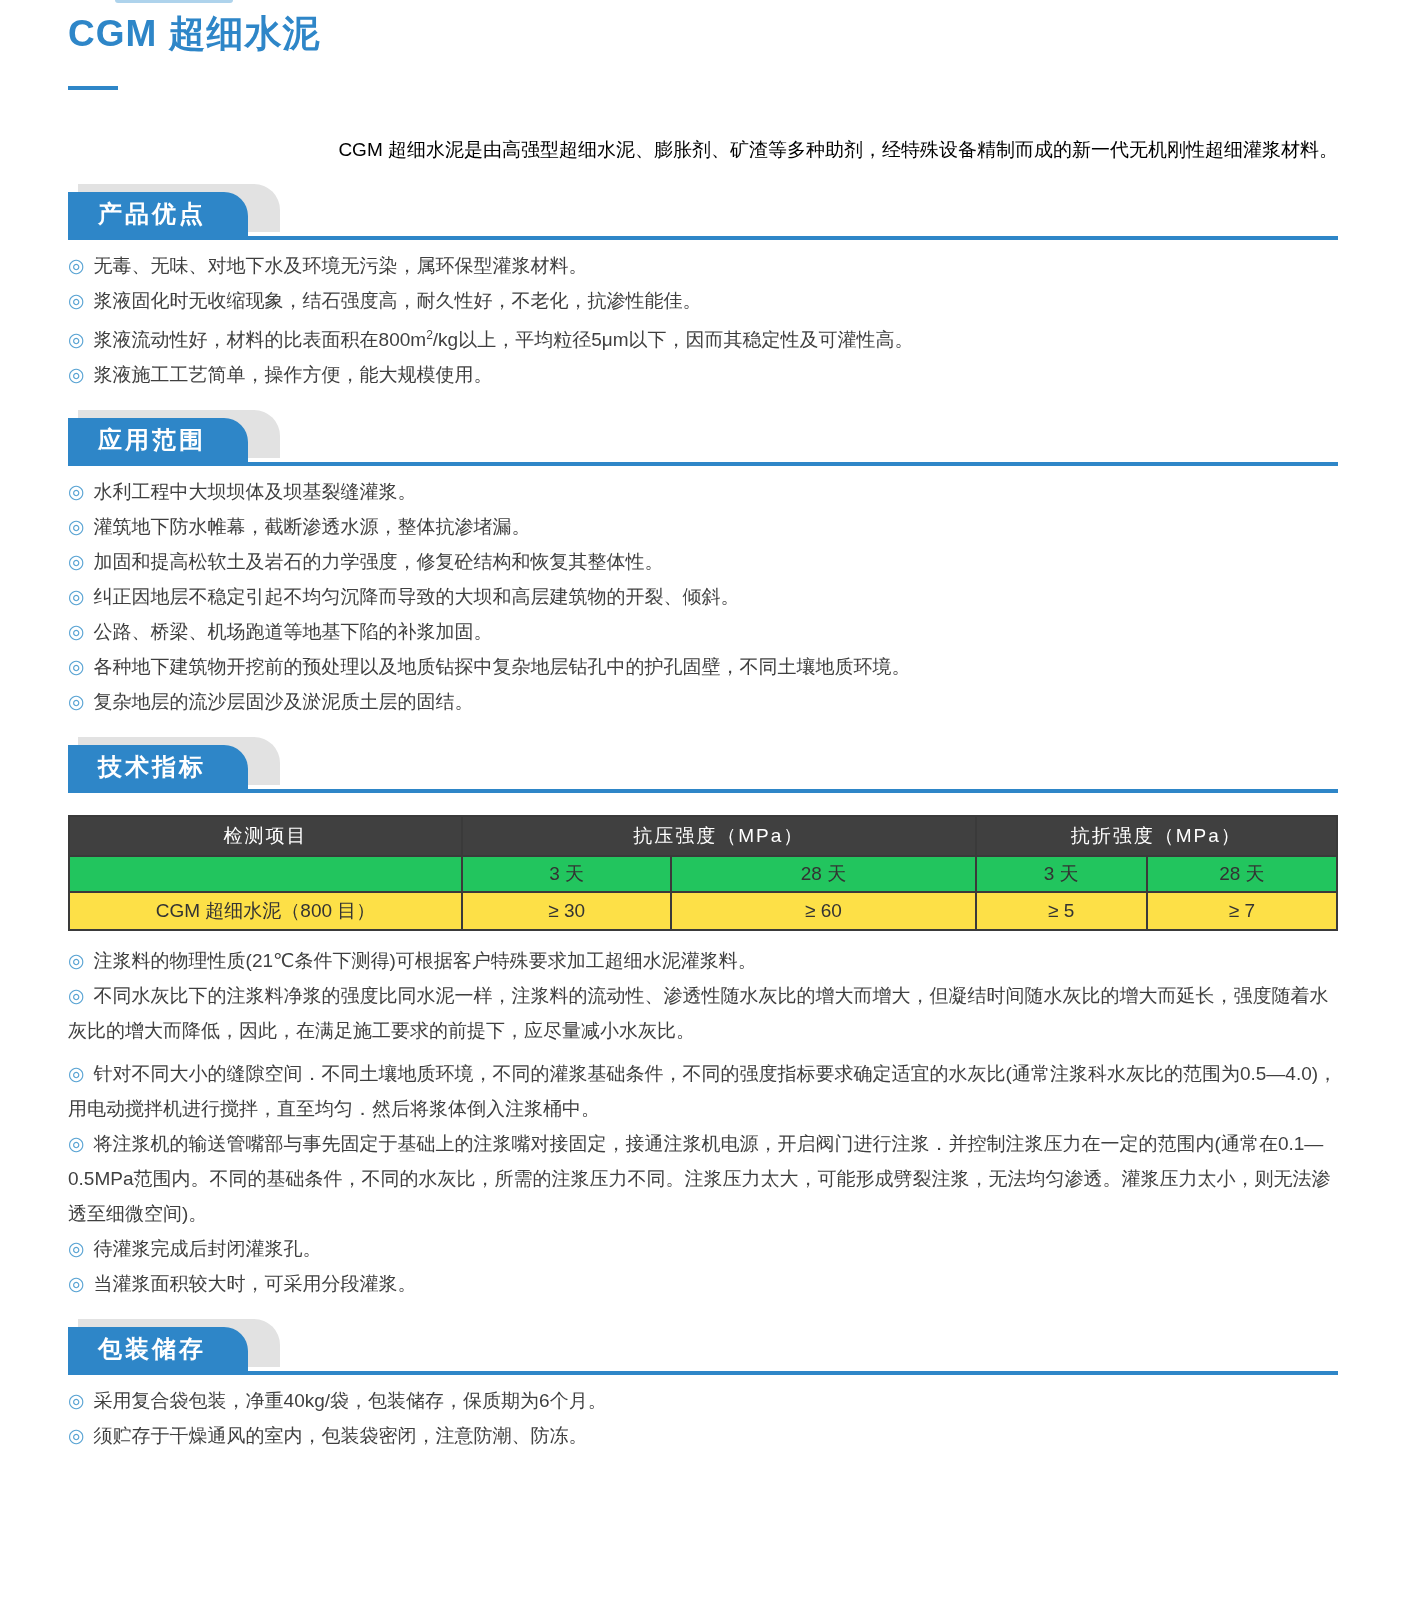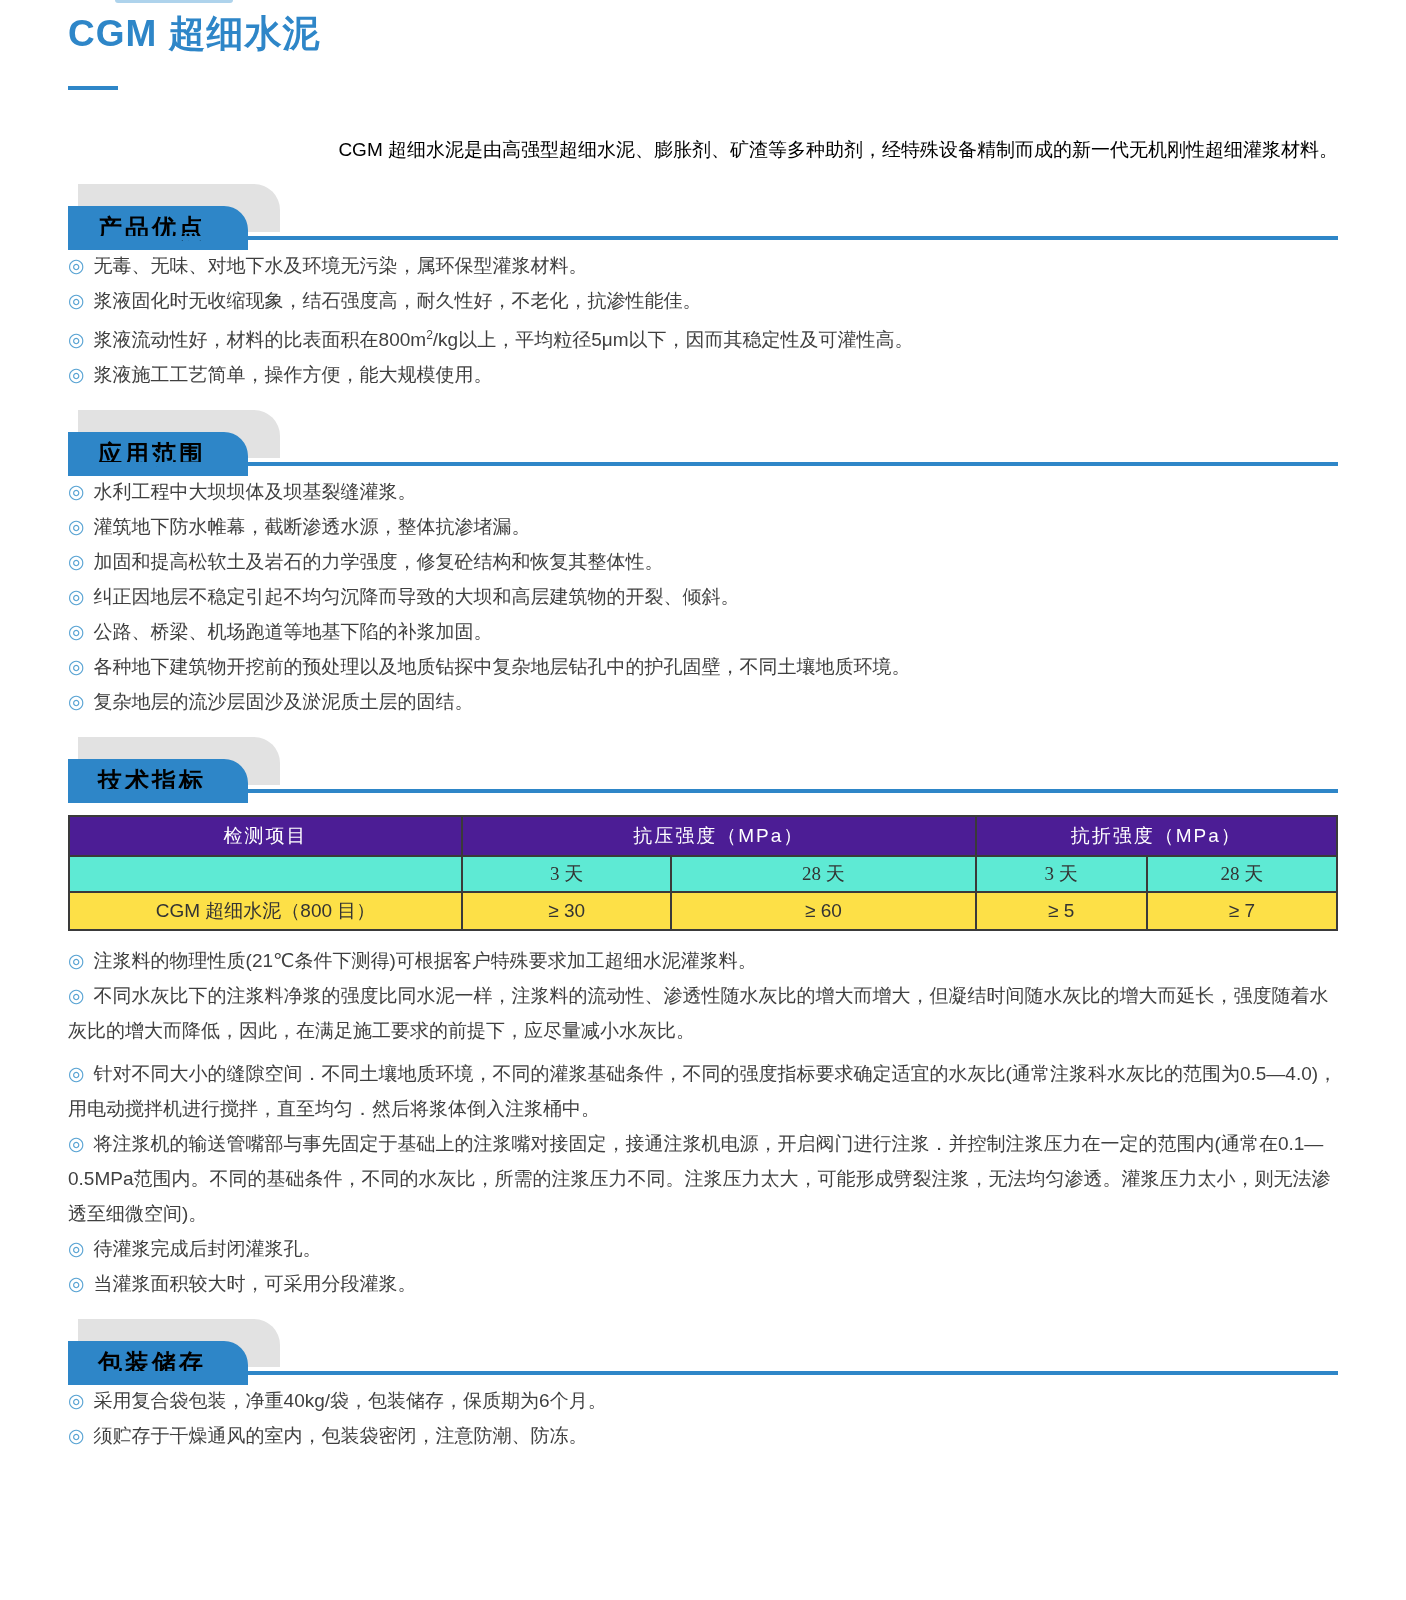--- a/index.html
+++ b/index.html
@@ -48,25 +48,25 @@
   }
 
   .sec-head { position: relative; height: 48px; margin-top: 26px; }
   .sec-head .ghost {
     position: absolute; left: 10px; top: -8px;
     width: 202px; height: 48px;
     background: #e2e2e2;
     border-top-right-radius: 26px;
   }
   .sec-head .tab {
-    position: absolute; left: 0; top: 14px;
+    position: absolute; left: 0; top: 0;
     width: 180px; height: 44px;
     background: #2e86c8;
     border-top-right-radius: 24px;
-    color: #000000;
+    color: #ffffff;
     font-size: 24px;
     font-weight: bold;
     letter-spacing: 3px;
     line-height: 44px;
     padding-left: 30px;
   }
   .sec-head .rule {
     position: absolute; left: 0; top: 44px;
     width: 100%; height: 4px;
     background: #2e86c8;
@@ -92,31 +92,30 @@
     table-layout: fixed;
     margin-top: 22px;
   }
   .spec-table th, .spec-table td {
     border: 2px solid #3a3a3a;
     text-align: center;
     font-size: 19px;
     padding: 0;
   }
   .spec-table thead th {
-    background: #4c1d95;
+    background: #404040;
     color: #ffffff;
     font-weight: normal;
     letter-spacing: 2px;
     height: 40px;
   }
   .spec-table .sub td {
-    background: #5eead4;
+    background: #22c55e;
     color: #333333;
     height: 36px;
-    font-family: Liberation Serif, serif;
   }
   .spec-table .data td {
     background: #fde047;
     color: #333333;
     height: 38px;
   }
 
   .bag-watermark {
     position: absolute;
     left: 150px; top: 1568px;

